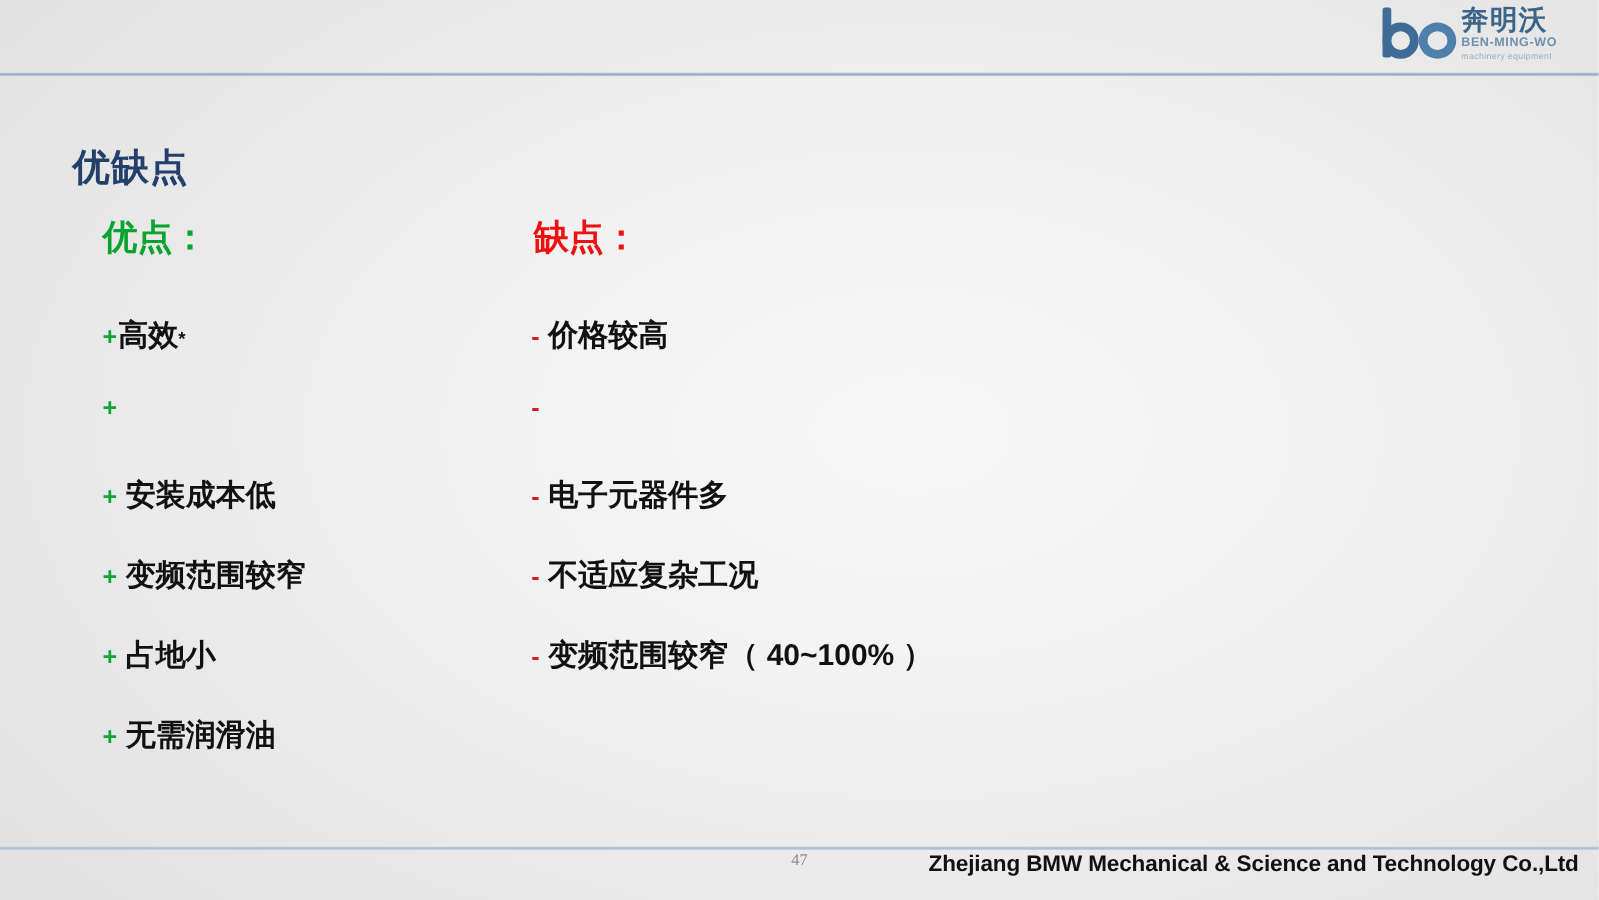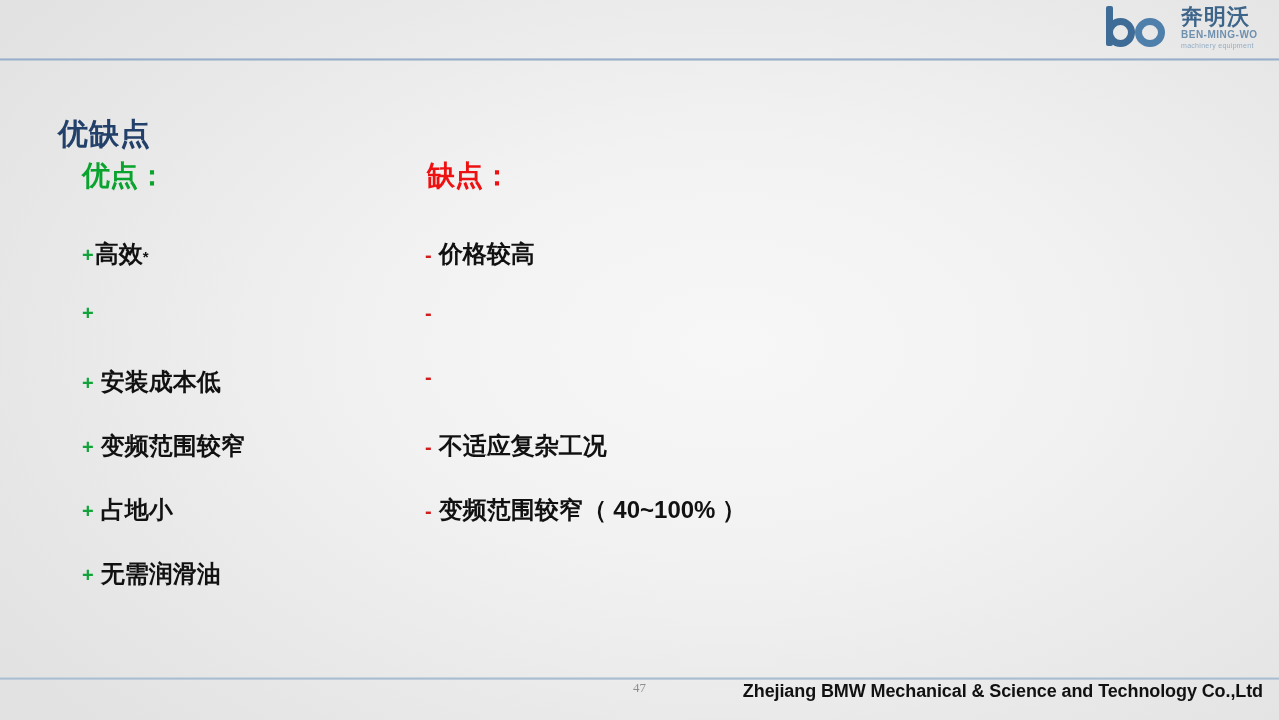--- a/index.html
+++ b/index.html
@@ -68,21 +68,21 @@
     position: absolute;
     left: 30px;
     top: 12px;
     width: 30px;
     height: 29px;
     border: 7px solid #4f7fab;
     border-radius: 50%;
     box-sizing: border-box;
   }
   .logo-text {
-    margin-left: 14px;
+    margin-left: 2px;
     display: flex;
     flex-direction: column;
     line-height: 1;
   }
   .logo-cn {
     font-size: 22px;
     font-weight: bold;
     color: #3d6489;
     letter-spacing: 1px;
     font-family: "DejaVu Sans", "Liberation Sans", sans-serif;
@@ -124,21 +124,21 @@
     position: absolute;
     top: 0;
   }
   .col-pros { left: 82px; width: 340px; }
   .col-cons { left: 425px; width: 500px; }
 
   .col-heading {
     font-size: 28px;
     font-weight: bold;
     line-height: 1;
-    margin: 2px 0 48px 0;
+    margin: 16px 0 48px 0;
     white-space: nowrap;
   }
   .col-pros .col-heading { color: #0aa32e; margin-left: 0px; }
   .col-cons .col-heading { color: #ee1111; margin-left: 2px; }
 
   .item {
     display: flex;
     align-items: baseline;
     font-size: 24px;
     font-weight: bold;
@@ -259,20 +259,21 @@
         <span class="mark">-</span>
         <span class="txt">价格较高</span>
       </div>
 
       <div class="item">
         <span class="mark">-</span>
       </div>
 
       <div class="item">
         <span class="mark">-</span>
+        <span class="txt">电子元器件多</span>
       </div>
 
       <div class="item">
         <span class="mark">-</span>
         <span class="txt">不适应复杂工况</span>
       </div>
 
       <div class="item">
         <span class="mark">-</span>
         <span class="txt">变频范围较窄（ 40~100% ）</span>

